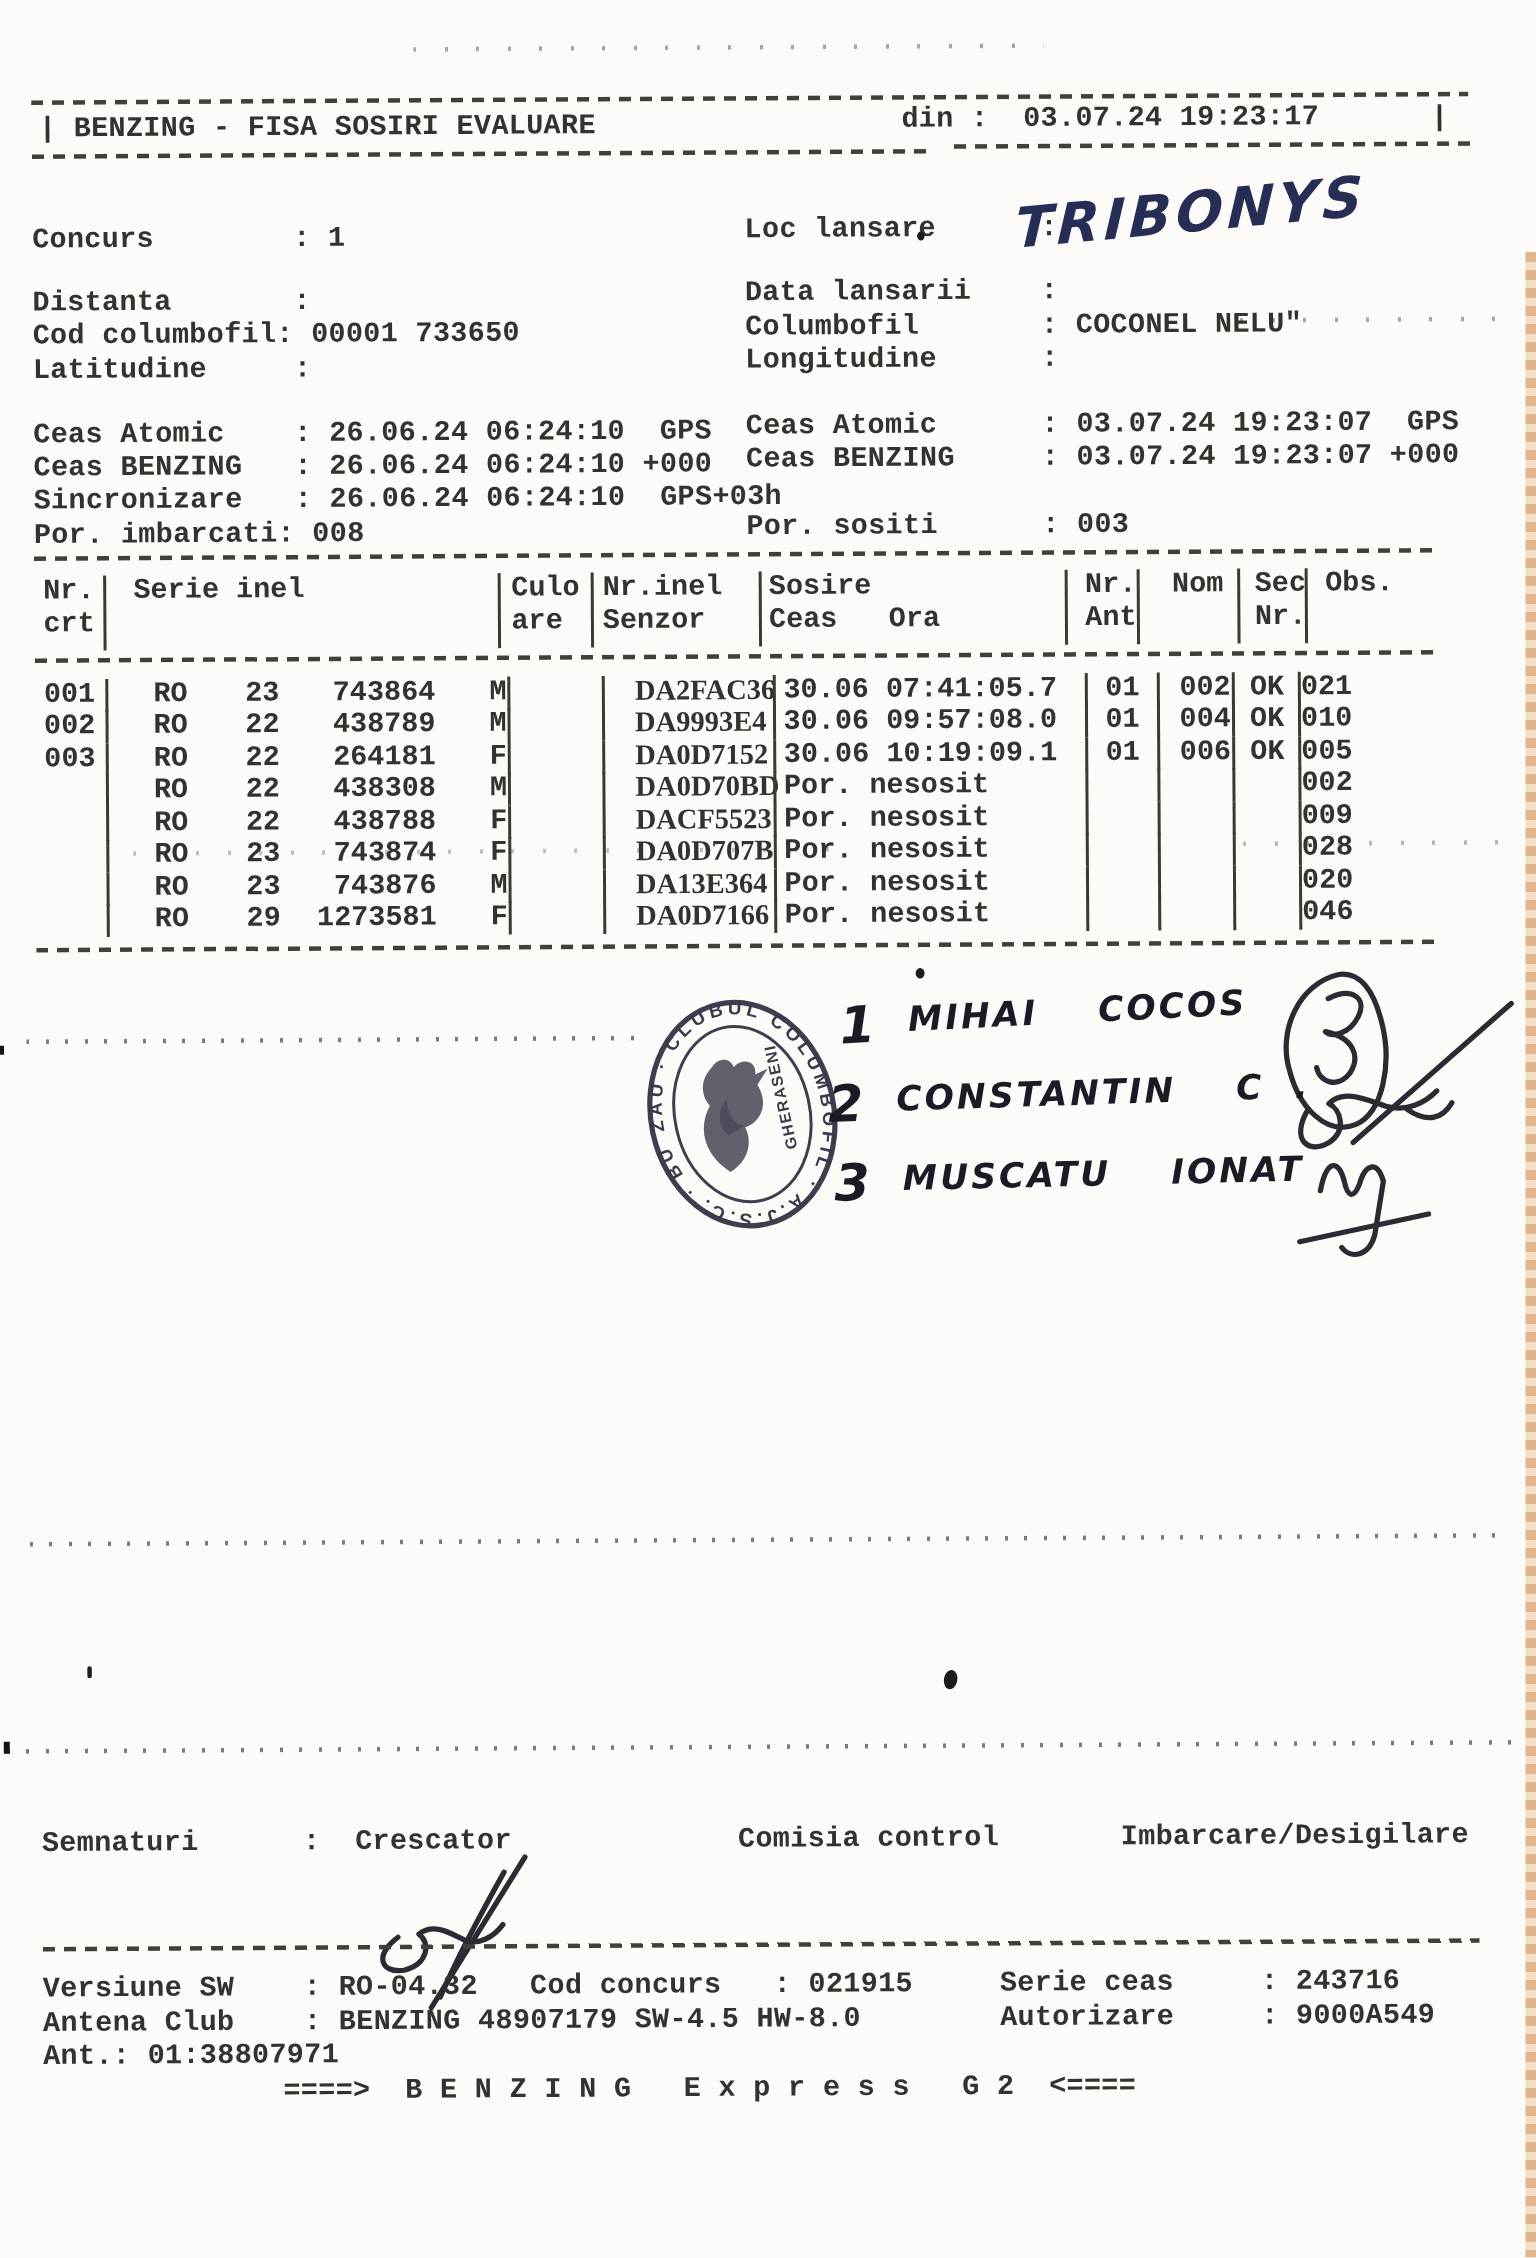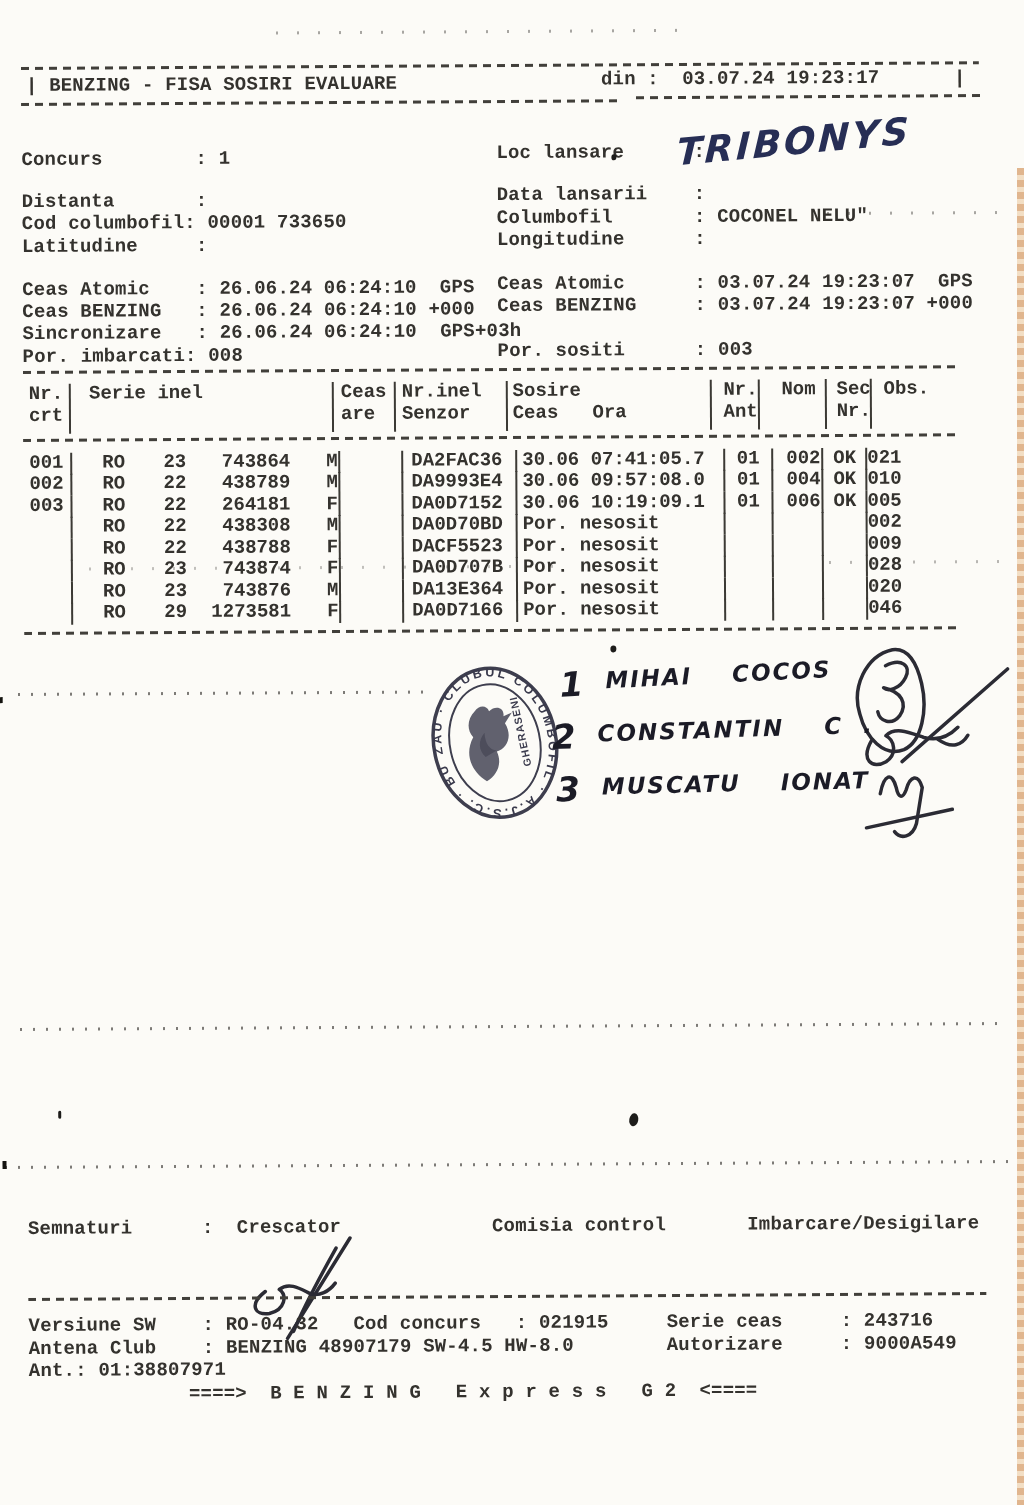--- a/index.html
+++ b/index.html
@@ -31,21 +31,21 @@
   .c{height:100%;box-sizing:border-box;font:700 19px/21.5px "Liberation Mono",monospace;color:#34322e;white-space:pre;overflow:visible;}
   .bl{border-left:2px solid #3c3a35;}
   .cnr{width:47px;padding-left:6px;}
   .cserie{width:268px;display:flex;}
   .cserie i{font-style:normal;display:inline-block;}
   .co{margin-left:30px;width:26px;}
   .yr{margin-left:32px;width:26px;text-align:right;}
   .num{width:104px;text-align:right;}
   .sx{margin-left:36px;}
   .cculo{width:63px;padding-left:7px;}
-  .csen{width:114px;padding-left:8px;}
+  .csen{width:114px;padding-left:20px;font-family:Liberation Serif, serif;}
   .csos{width:208px;padding-left:5px;}
   .cant{width:48px;text-align:center;}
   .cnom{width:50px;padding-left:13px;}
   .csec{width:44px;padding-left:10px;}
   .cobs{width:95px;padding-left:0;}
   .hcell{display:flex;flex-direction:column;}
   
   .hand{
     position:absolute;font-family:"DejaVu Sans",sans-serif;
     font-style:italic;font-weight:700;color:#1b1b26;white-space:pre;
@@ -89,21 +89,21 @@
   <div class="mono" style="top:295px;left:500px;">Ceas BENZING     : 03.07.24 19:23:07 +000</div>
   <div class="mono" style="top:320px;left:25px;">Sincronizare   : 26.06.24 06:24:10  GPS+03h</div>
   <div class="mono" style="top:343px;left:25px;">Por. imbarcati: 008</div>
   <div class="mono" style="top:340px;left:500px;">Por. sositi      : 003</div>
 
   <div class="dash" style="top:368px;left:25px;width:935px;"></div>
 
   <div class="thead" style="top:381px;">
     <span class="c hcell" style="width:47px;padding-left:6px;"><span>Nr.</span><span>crt</span></span>
     <span class="c bl hcell" style="width:268px;padding-left:18px;"><span>Serie inel</span></span>
-    <span class="c bl hcell" style="width:63px;padding-left:7px;"><span>Ceas</span><span>are</span></span>
+    <span class="c bl hcell" style="width:63px;padding-left:7px;"><span>Culo</span><span>are</span></span>
     <span class="c bl hcell" style="width:114px;padding-left:6px;"><span>Nr.inel</span><span>Senzor</span></span>
     <span class="c bl hcell" style="width:208px;padding-left:5px;"><span>Sosire</span><span>Ceas   Ora</span></span>
     <span class="c bl hcell" style="width:48px;padding-left:12px;"><span>Nr.</span><span>Ant</span></span>
     <span class="c bl hcell" style="width:68px;padding-left:22px;"><span>Nom</span></span>
     <span class="c bl hcell" style="width:45px;padding-left:10px;"><span>Sec</span><span>Nr.</span></span>
     <span class="c bl hcell" style="width:95px;padding-left:12px;"><span>Obs.</span></span>
   </div>
 
   <div class="dash" style="top:436px;left:25px;width:935px;"></div>
 

